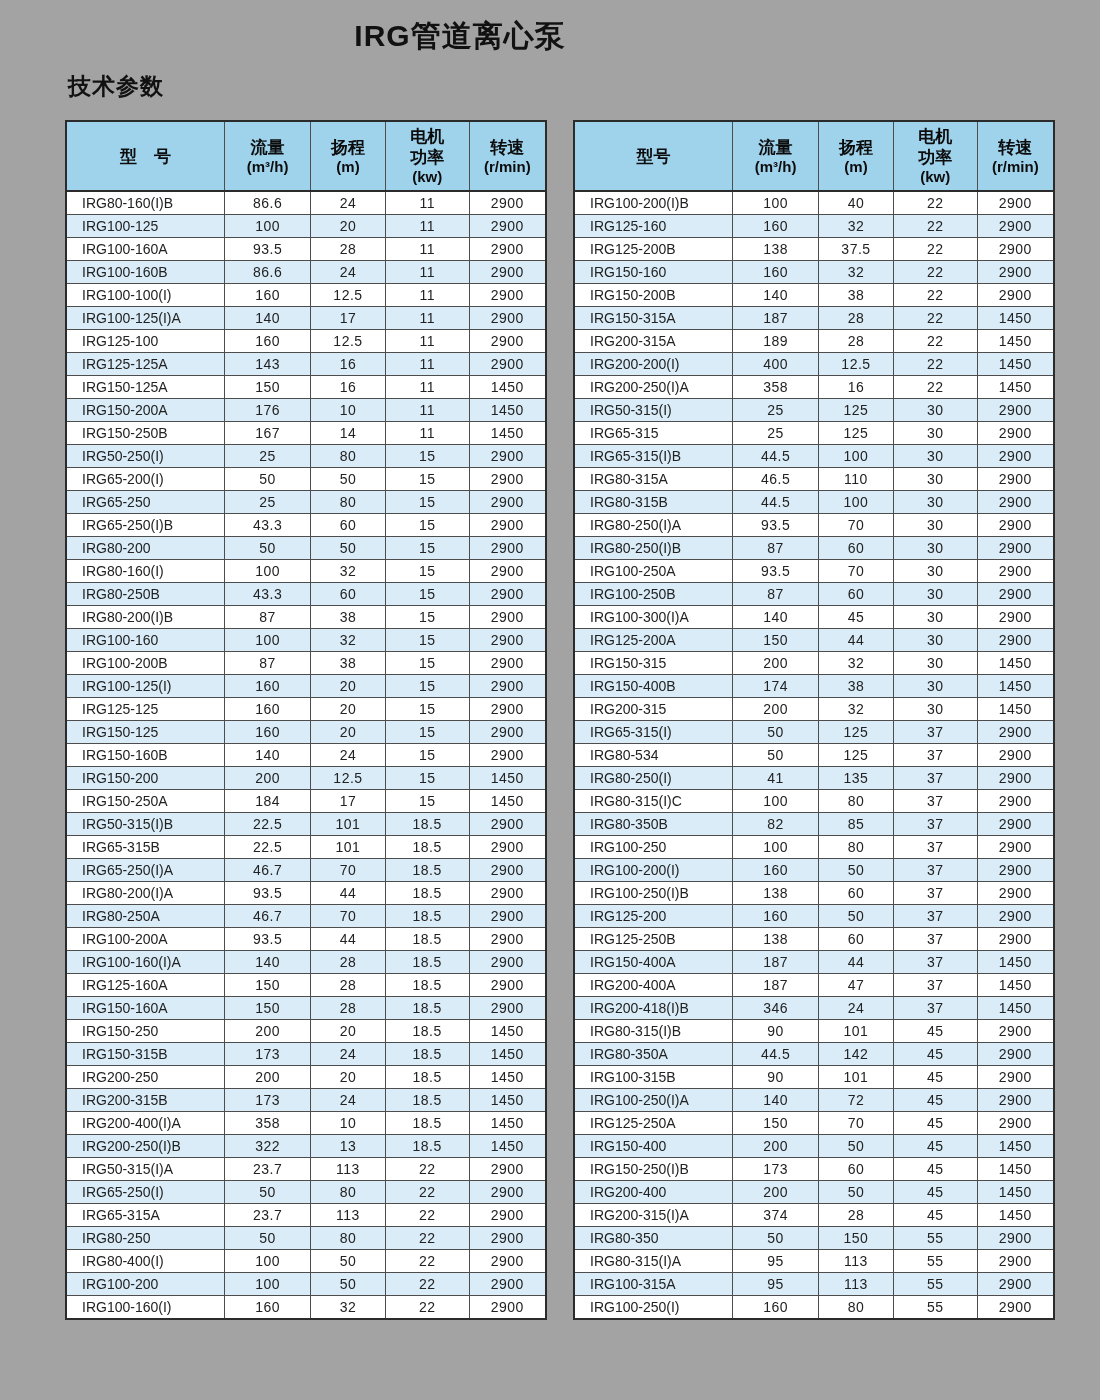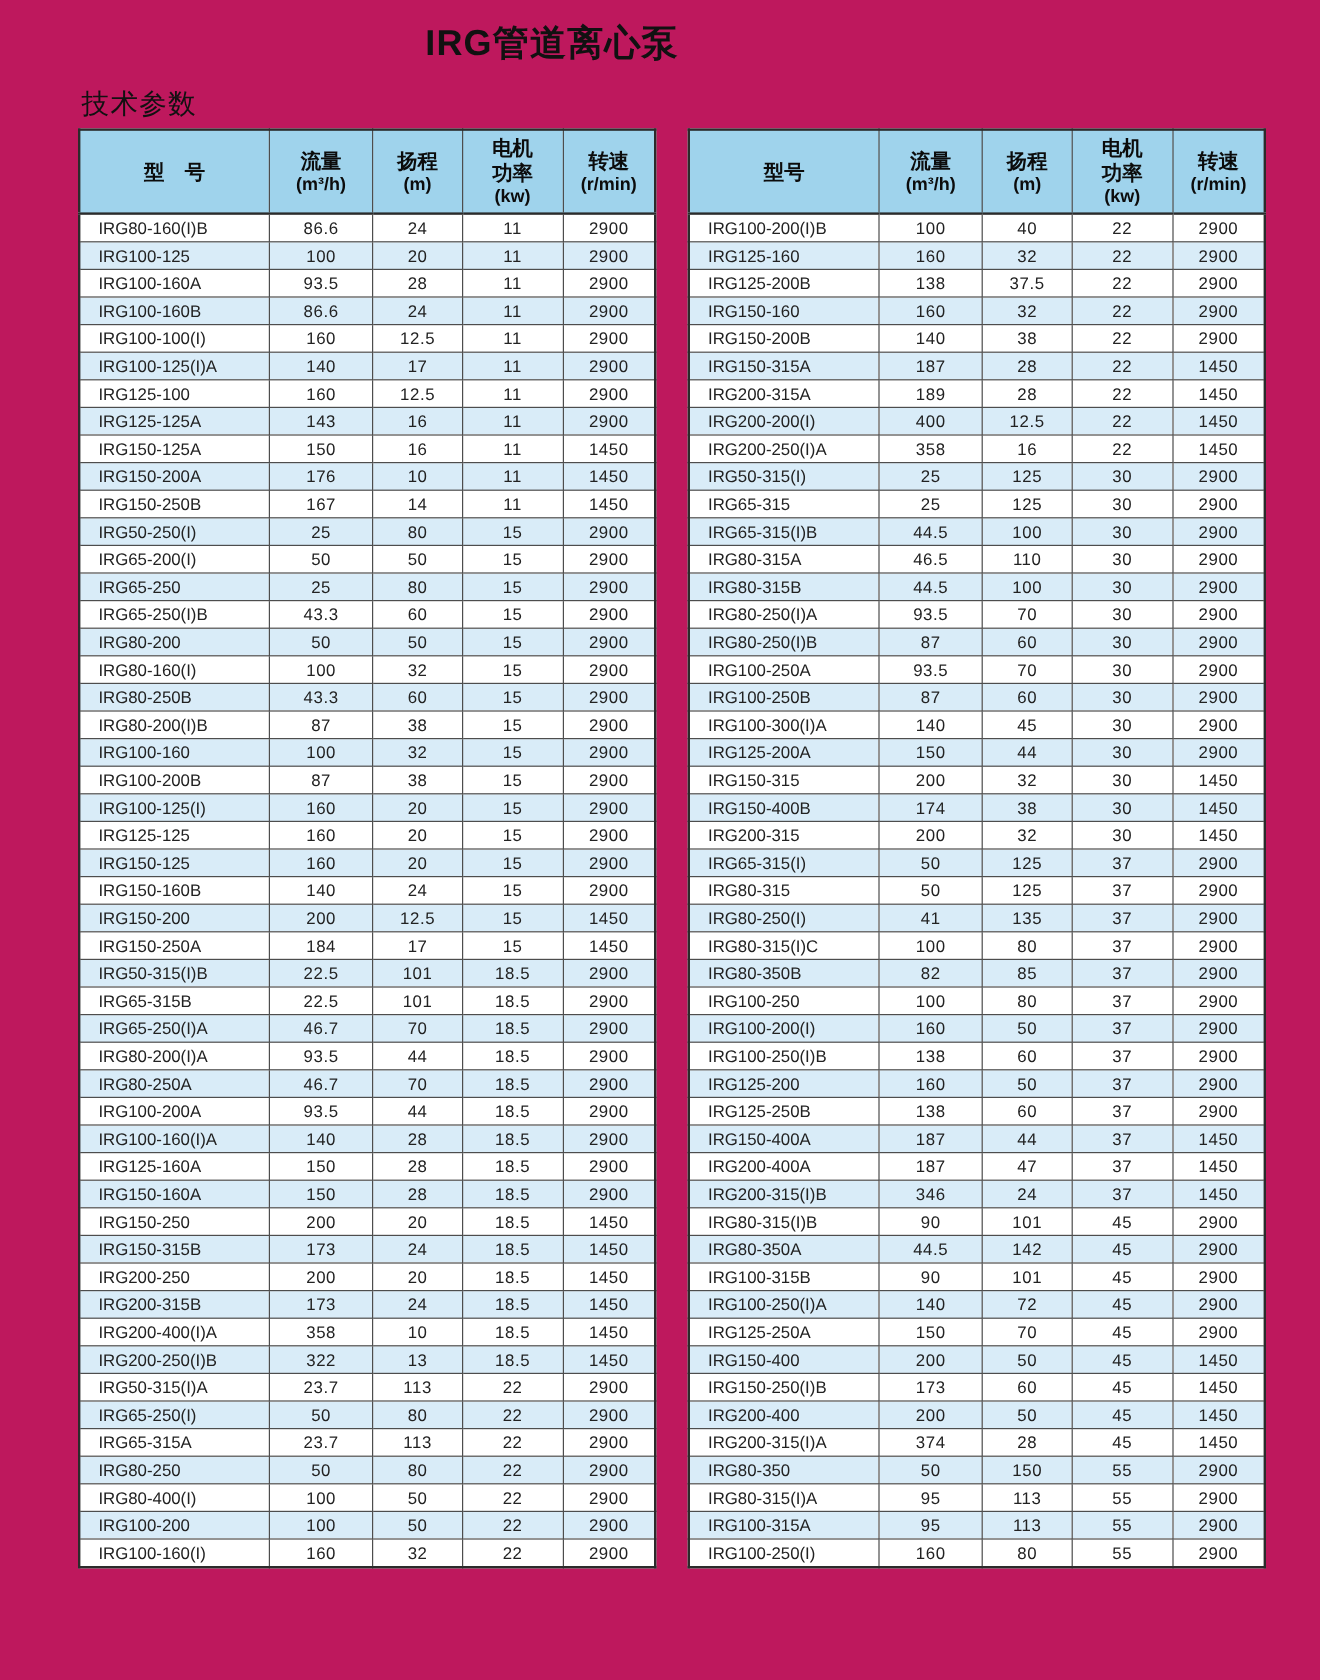--- a/index.html
+++ b/index.html
@@ -10,25 +10,25 @@
     --border-mid:#4d4d4d;
     --border-light:#7a7a7a;
   }
   *{box-sizing:border-box;}
   html,body{margin:0;padding:0;}
   body{
     width:1100px;height:1400px;background:#ffffff;
     font-family:"Liberation Sans","DejaVu Sans",sans-serif;
     color:#1a1a1a;
   }
-  .page{width:1100px;height:1400px;position:relative;overflow:hidden;background:#be185d;}
+  .page{width:1100px;height:1400px;position:relative;overflow:hidden;background:#a3a3a3;}
   .title-wrap{width:800px;margin:0 0 0 60px;padding-top:16px;text-align:center;}
   .doc-title{font-size:30px;font-weight:bold;letter-spacing:1px;color:#111;}
   .section-heading{
-    margin:14px 0 5px 68px;font-size:23px;font-weight:normal;color:#111;letter-spacing:1px;
+    margin:14px 0 18px 68px;font-size:23px;font-weight:bold;color:#111;letter-spacing:1px;
   }
   .tables{
     display:flex;gap:26px;margin:4px 45px 0 65px;align-items:flex-start;
   }
   table.specs{
     flex:1 1 0;border-collapse:collapse;table-layout:fixed;
     border:2px solid var(--border-dark);
     background:#fff;
   }
   table.specs th{
@@ -625,21 +625,21 @@
             <td class="num">1450</td>
           </tr>
           <tr>
             <td class="model">IRG65-315(I)</td>
             <td class="num">50</td>
             <td class="num">125</td>
             <td class="num">37</td>
             <td class="num">2900</td>
           </tr>
           <tr>
-            <td class="model">IRG80-315</td>
+            <td class="model">IRG80-534</td>
             <td class="num">50</td>
             <td class="num">125</td>
             <td class="num">37</td>
             <td class="num">2900</td>
           </tr>
           <tr>
             <td class="model">IRG80-250(I)</td>
             <td class="num">41</td>
             <td class="num">135</td>
             <td class="num">37</td>
@@ -702,21 +702,21 @@
             <td class="num">1450</td>
           </tr>
           <tr>
             <td class="model">IRG200-400A</td>
             <td class="num">187</td>
             <td class="num">47</td>
             <td class="num">37</td>
             <td class="num">1450</td>
           </tr>
           <tr>
-            <td class="model">IRG200-315(I)B</td>
+            <td class="model">IRG200-418(I)B</td>
             <td class="num">346</td>
             <td class="num">24</td>
             <td class="num">37</td>
             <td class="num">1450</td>
           </tr>
           <tr>
             <td class="model">IRG80-315(I)B</td>
             <td class="num">90</td>
             <td class="num">101</td>
             <td class="num">45</td>

